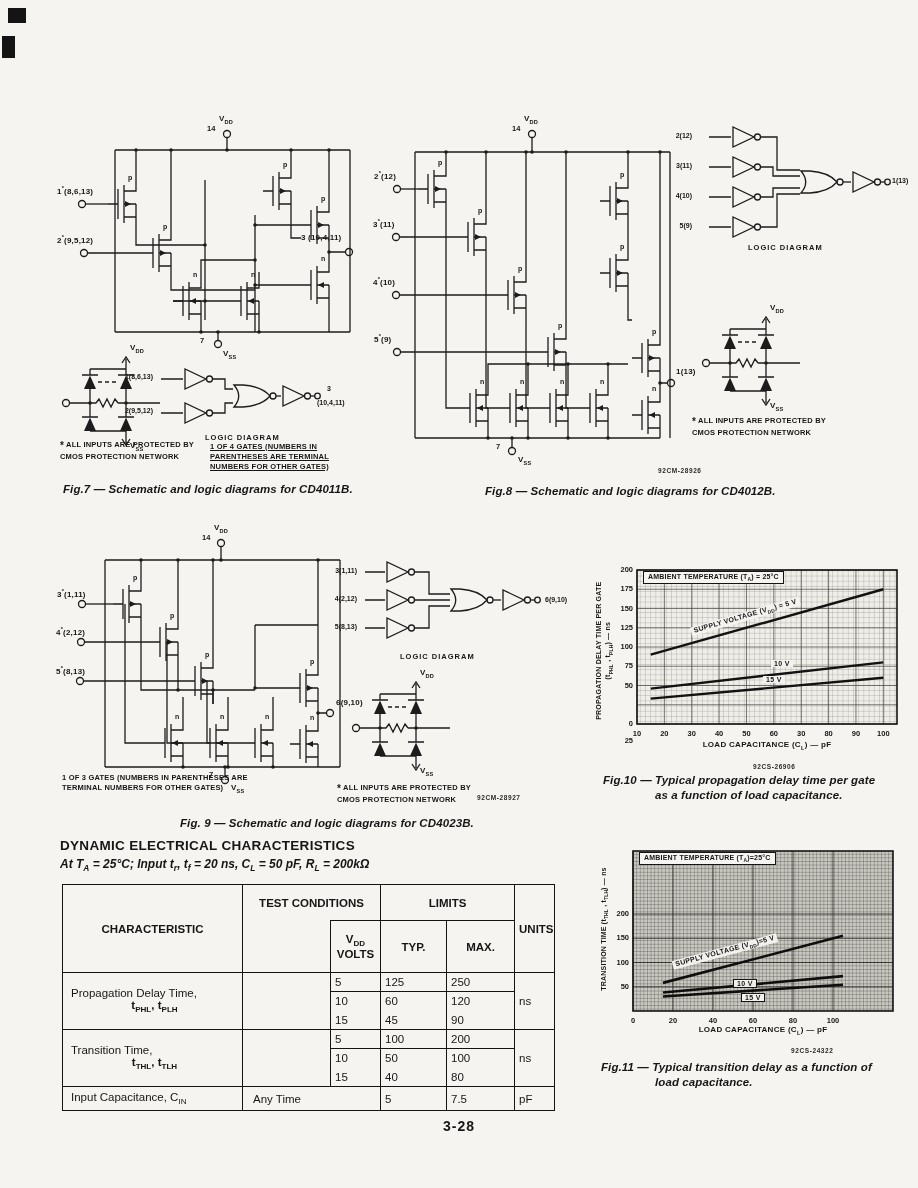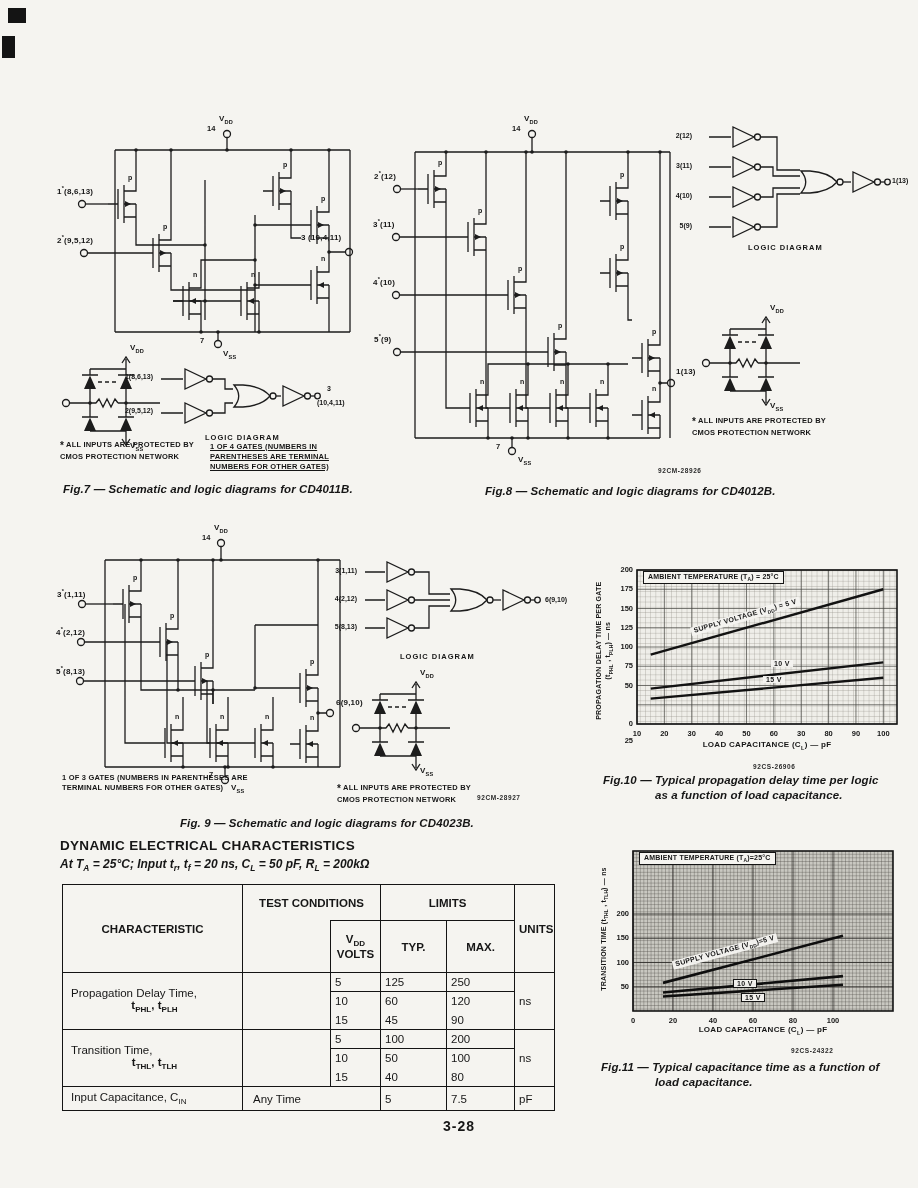--- a/index.html
+++ b/index.html
@@ -427,21 +427,21 @@
         <span class="tick tick-y" style="left: 10px; top: 147px; margin-top: 29px;">25</span>
         <span class="tick tick-y" style="left: 10px; top: 120.5px;">50</span>
         <span class="tick tick-y" style="left: 10px; top: 101.25px;">75</span>
         <span class="tick tick-y" style="left: 10px; top: 82px;">100</span>
         <span class="tick tick-y" style="left: 10px; top: 62.75px;">125</span>
         <span class="tick tick-y" style="left: 10px; top: 43.5px;">150</span>
         <span class="tick tick-y" style="left: 10px; top: 24.25px;">175</span>
         <span class="tick tick-y" style="left: 10px; top: 5px;">200</span>
       </div>
     <div class="code" style="left:160px;top:203px;">92CS-26906</div>
-    <div class="cap" style="left:10px;top:214px;">Fig.10 —  Typical propagation delay time per logic</div>
+    <div class="cap" style="left:10px;top:214px;">Fig.10 —  Typical propagation delay time per gate</div>
     <div class="cap" style="left:62px;top:229px;">as a function of load capacitance.</div>
   </div>
 
   <div class="tbl-head" style="left:60px;top:838px;">DYNAMIC ELECTRICAL CHARACTERISTICS</div>
   <div class="tbl-cond" style="left:60px;top:857px;">At T<sub>A</sub> = 25°C; Input t<sub>r</sub>, t<sub>f</sub> = 20 ns, C<sub>L</sub> = 50 pF, R<sub>L</sub> = 200kΩ</div>
   <table class="dtable" style="left:62px;top:884px;width:492px;">
     <colgroup>
       <col style="width:180px">
         <col style="width:88px">
         <col style="width:50px">
@@ -561,19 +561,19 @@
         <span class="tick tick-x" style="left: 109px; top: 173px;">40</span>
         <span class="tick tick-x" style="left: 149px; top: 173px;">60</span>
         <span class="tick tick-x" style="left: 189px; top: 173px;">80</span>
         <span class="tick tick-x" style="left: 229px; top: 173px;">100</span>
         <span class="tick tick-y" style="left: 6px; top: 138.758px;">50</span>
         <span class="tick tick-y" style="left: 6px; top: 114.515px;">100</span>
         <span class="tick tick-y" style="left: 6px; top: 90.2727px;">150</span>
         <span class="tick tick-y" style="left: 6px; top: 66.0303px;">200</span>
       </div>
     <div class="code" style="left:198px;top:204px;">92CS-24322</div>
-    <div class="cap" style="left:8px;top:218px;">Fig.11 —  Typical capacitance time as a function of</div>
+    <div class="cap" style="left:8px;top:218px;">Fig.11 —  Typical transition delay as a function of</div>
     <div class="cap" style="left:62px;top:233px;">load capacitance.</div>
   </div>
 
   <div class="ov footer">3-28</div>
 
 </div>
 
 </body></html>

